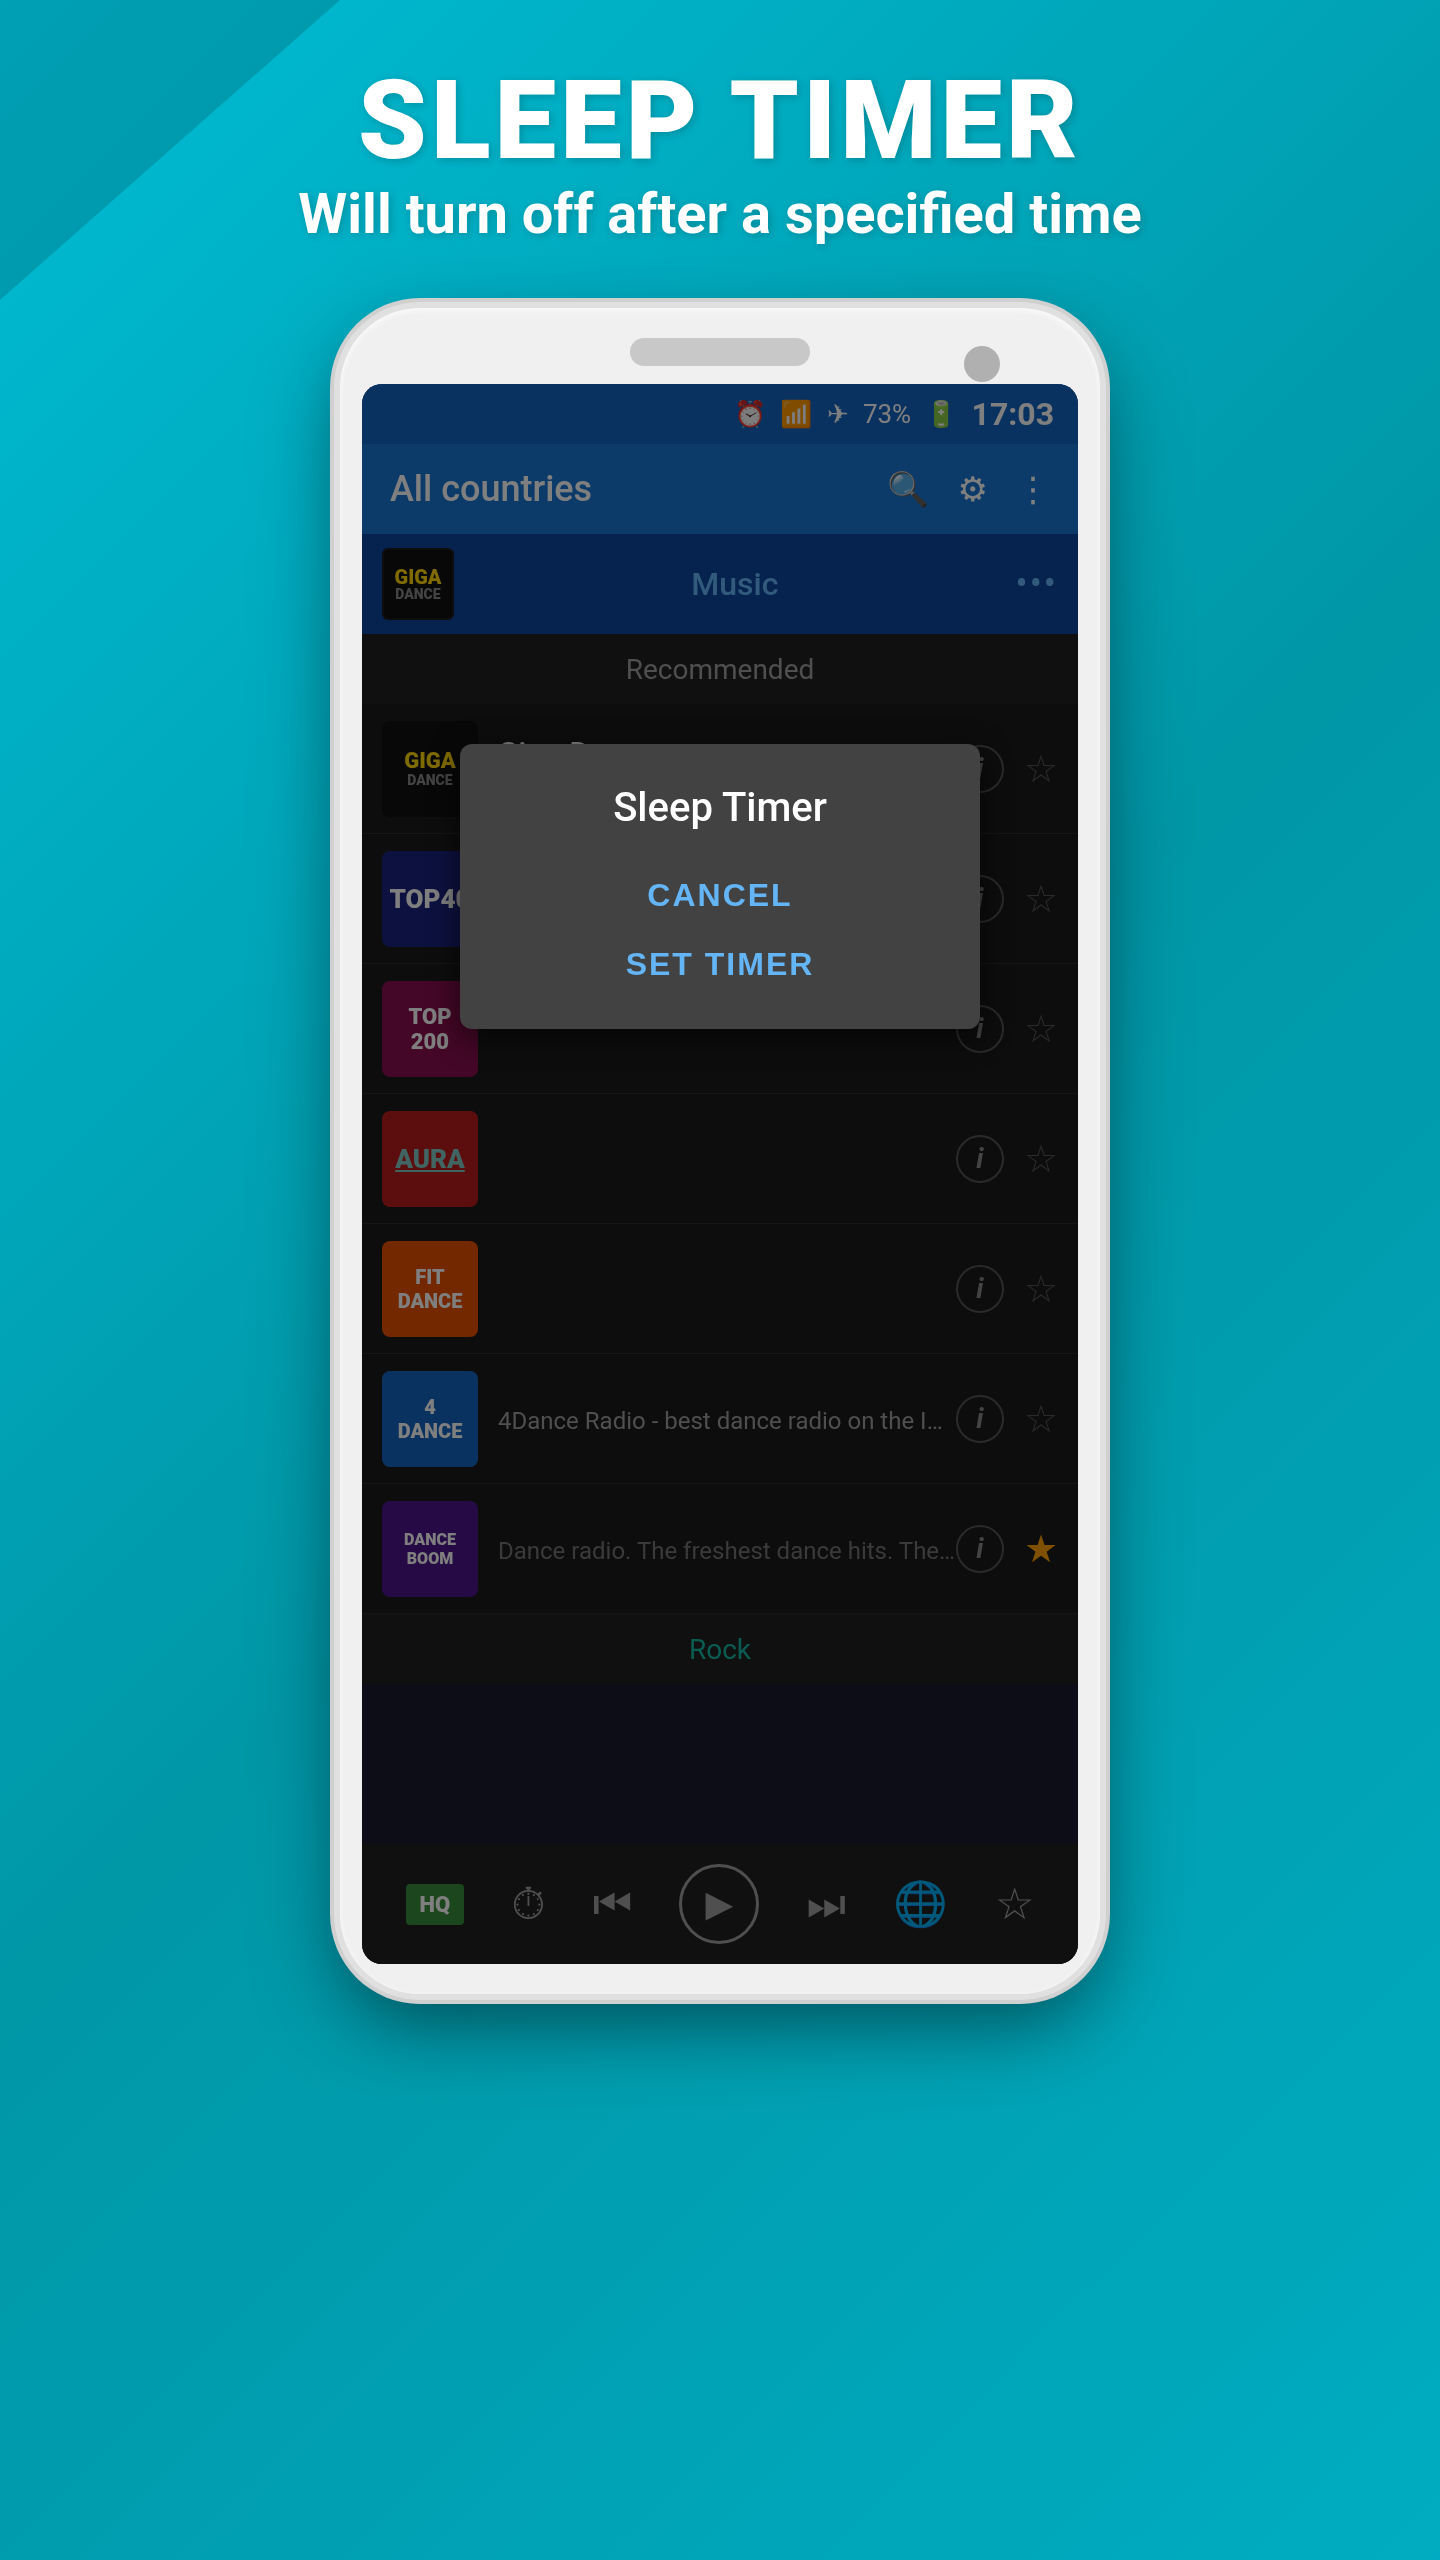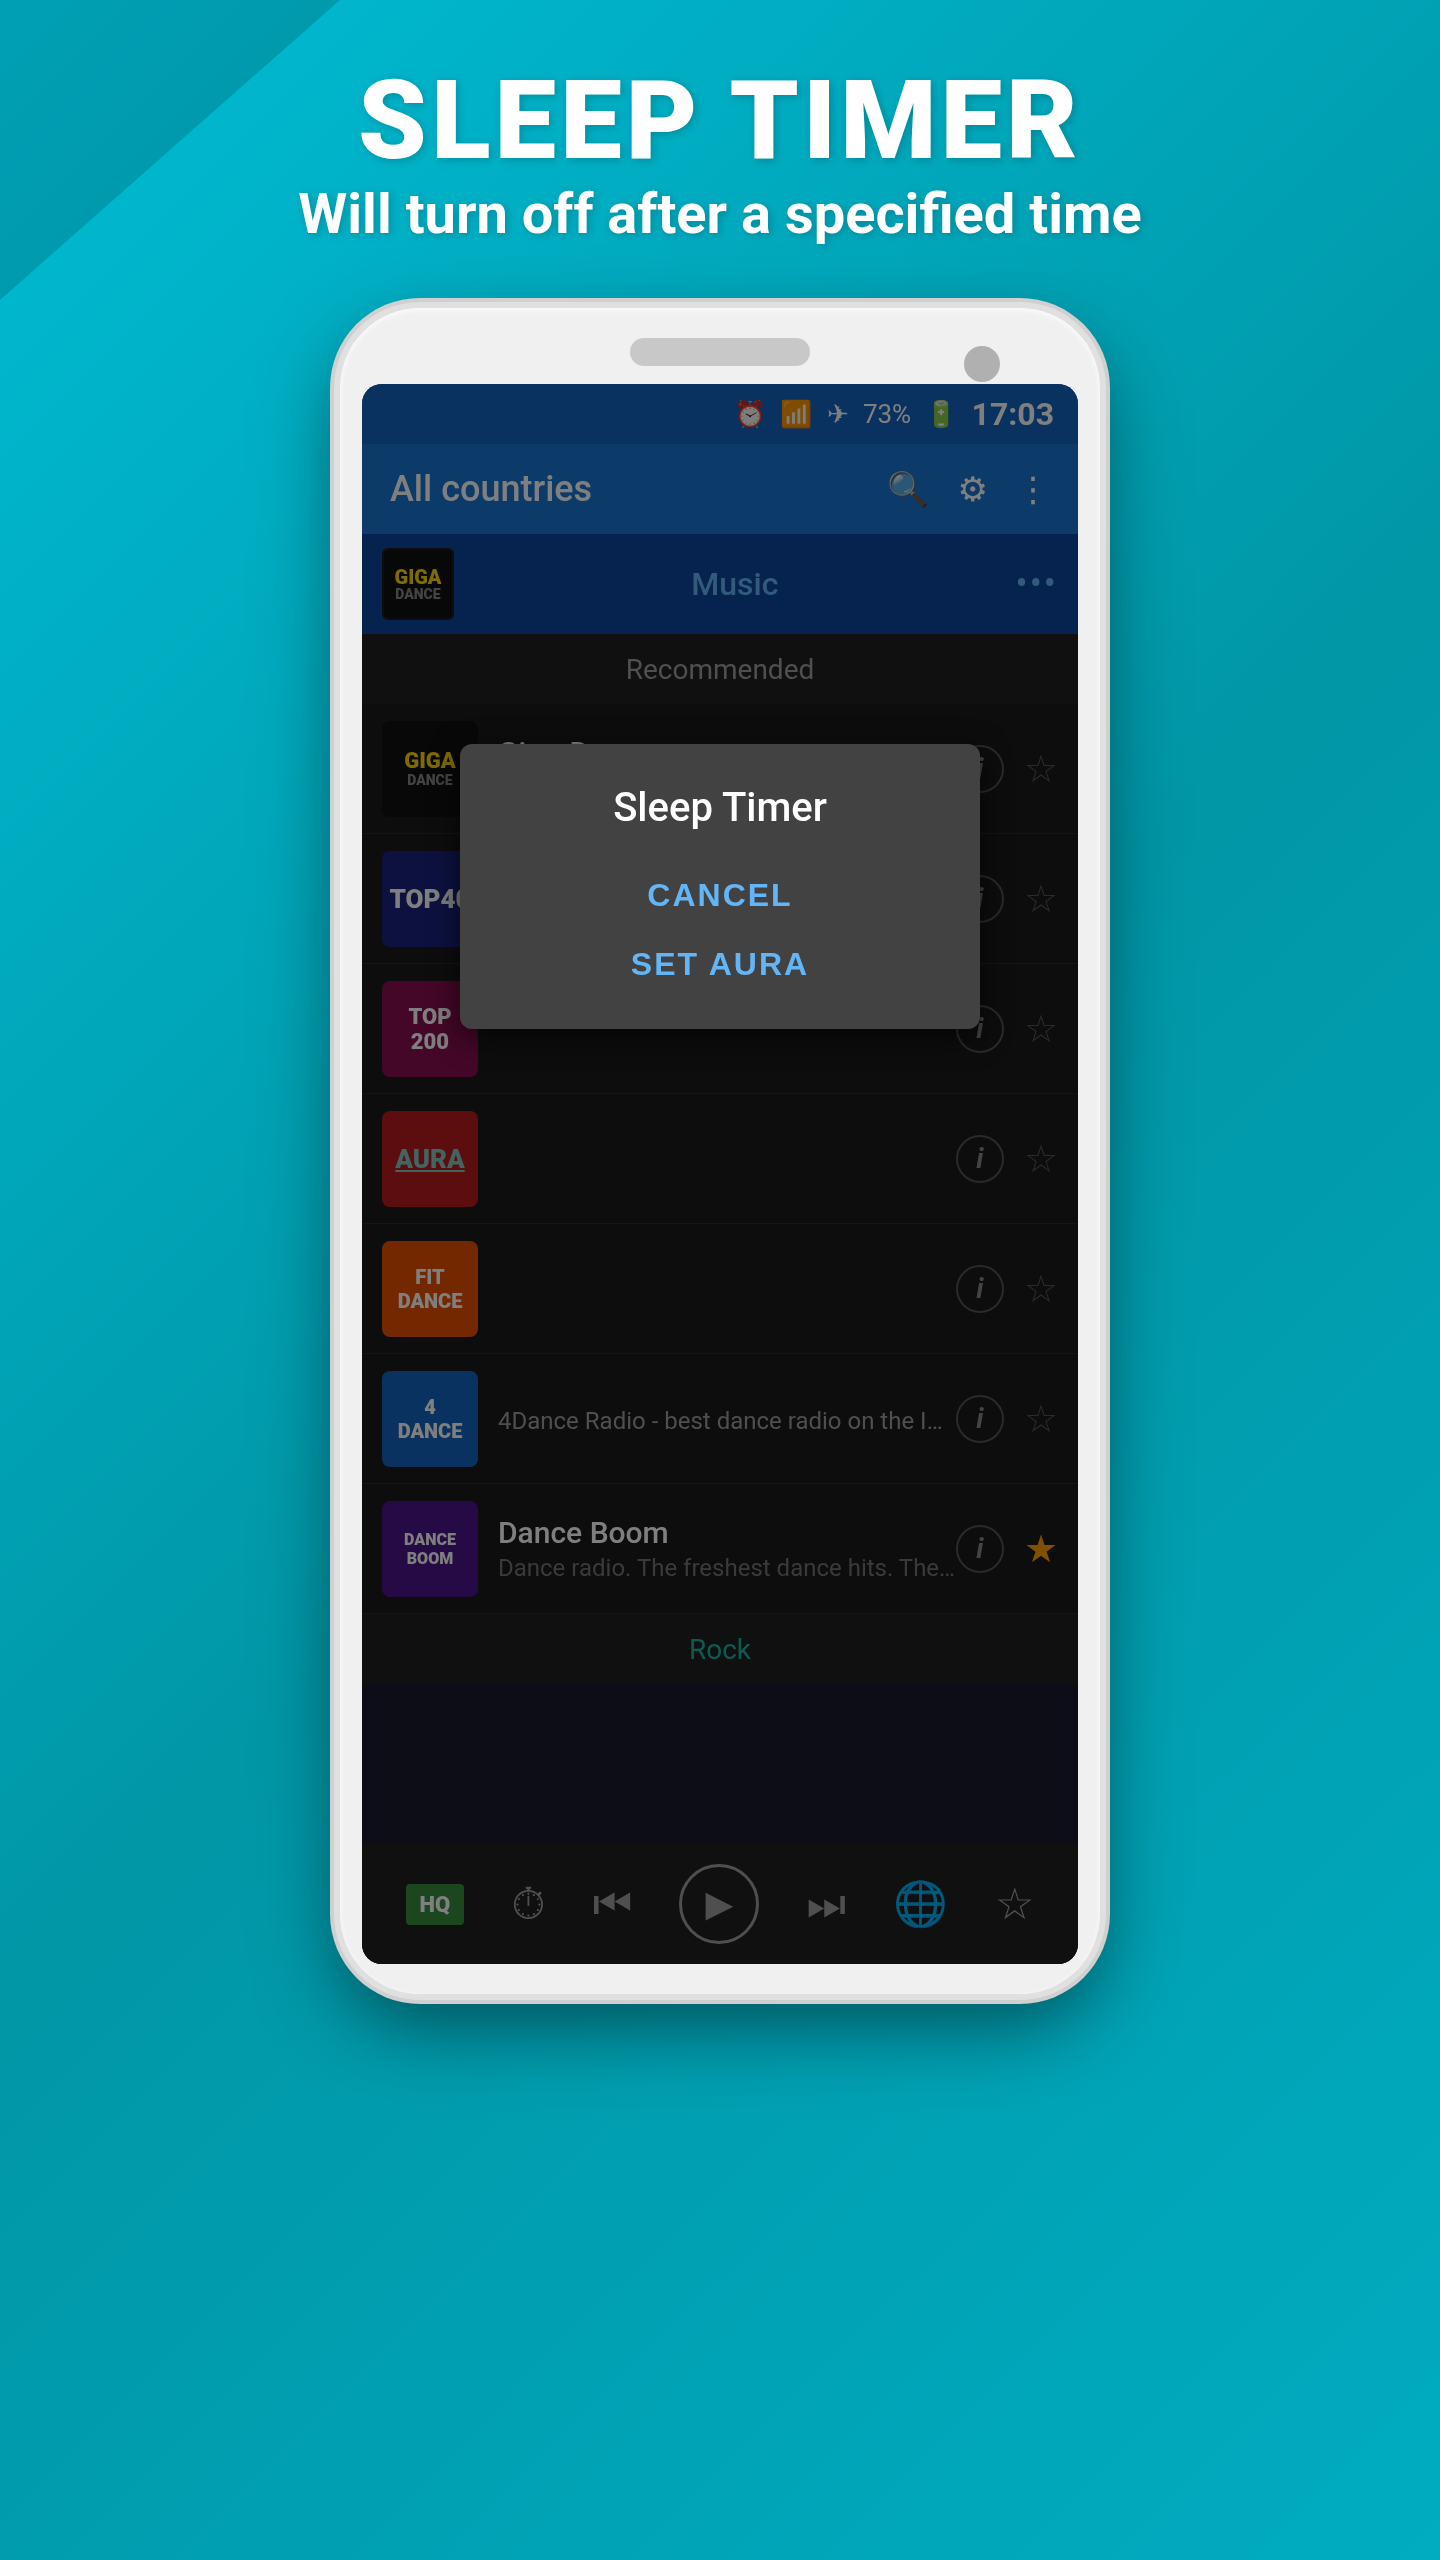--- a/index.html
+++ b/index.html
@@ -519,21 +519,20 @@
           </div>
           <div class="radio-actions">
             <div class="info-btn">i</div>
             <div class="star-btn">☆</div>
           </div>
         </div>
 
         <div class="radio-item">
           <div class="radio-logo logo-danceboom" style="font-size:16px;text-align:center;">DANCE<br>BOOM</div>
           <div class="radio-info">
-            <div class="radio-name">Dance Boom</div>
             <div class="radio-desc">Dance radio. The freshest dance hits. The best onl...</div>
           </div>
           <div class="radio-actions">
             <div class="info-btn">i</div>
             <div class="star-btn star-filled">★</div>
           </div>
         </div>
 
       </div>
 
@@ -551,20 +550,20 @@
         <div class="player-btn">☆</div>
       </div>
 
       <div class="dialog-overlay">
         <div class="dialog">
           <div class="dialog-title">Sleep Timer</div>
 
 
           <div class="dialog-buttons">
             <button class="dialog-btn">CANCEL</button>
-            <button class="dialog-btn">SET AURA</button>
+            <button class="dialog-btn">SET TIMER</button>
           </div>
         </div>
       </div>
 
     </div>
   </div>
 </div>
 
 </body></html>

